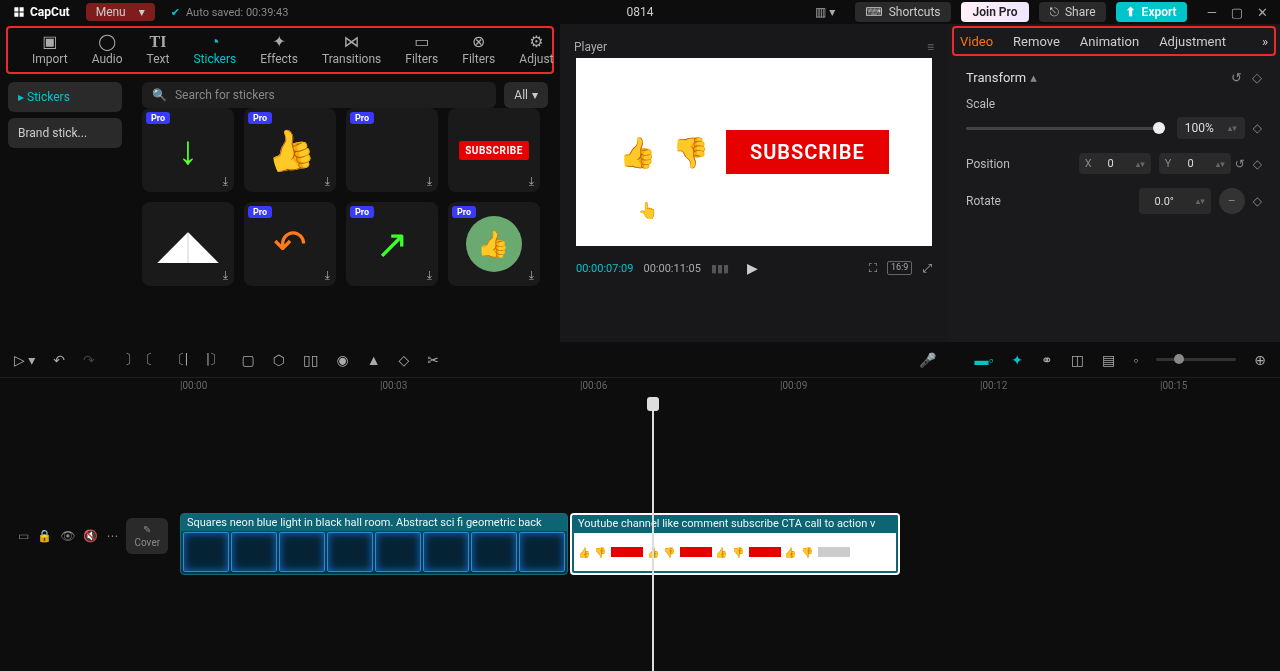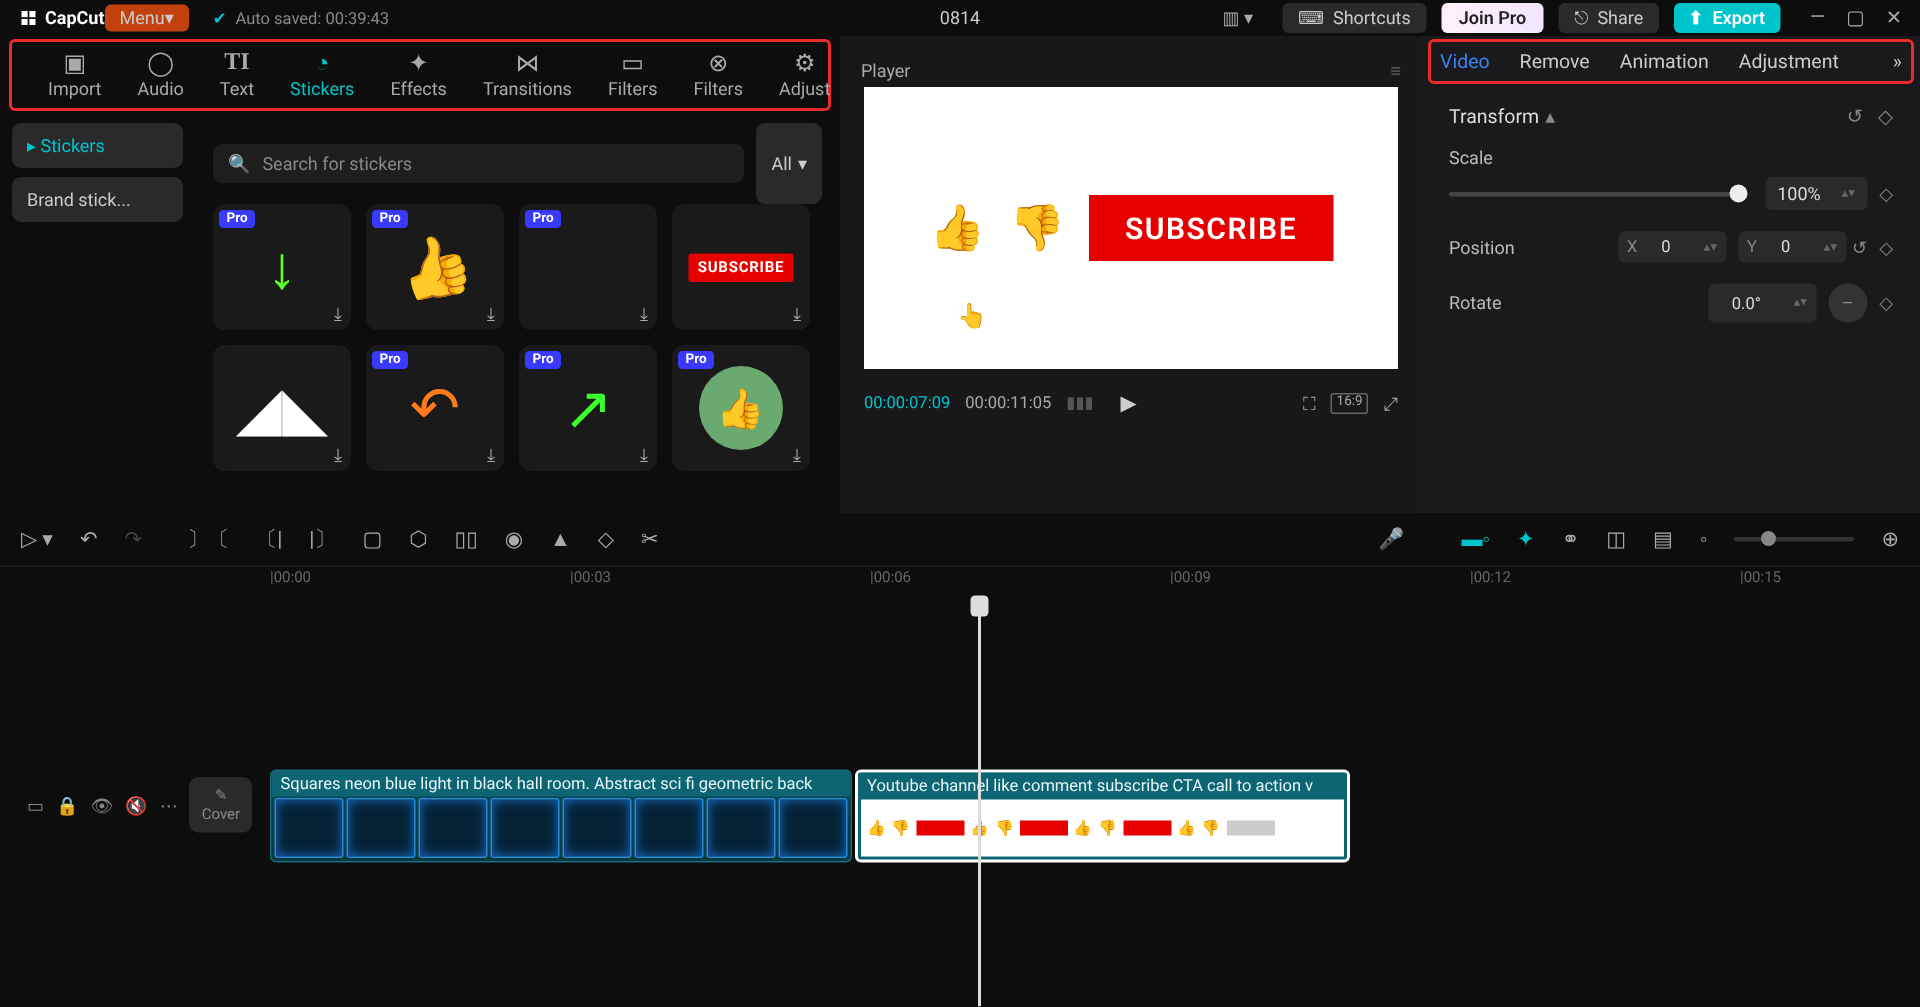--- a/index.html
+++ b/index.html
@@ -1,19 +1,19 @@
 <!DOCTYPE html>
 <html><head>
 <meta charset="utf-8">
 <style>
 *{box-sizing:border-box;margin:0;padding:0;font-family:-apple-system,BlinkMacSystemFont,"Segoe UI",Roboto,sans-serif;user-select:none}
 body{background:#0d0d0d;color:#ccc;width:1280px;height:671px;overflow:hidden;position:relative}
 .top-bar{height:24px;display:flex;align-items:center;padding:0 12px;background:#0d0d0d;font-size:12px}
 .logo{display:flex;align-items:center;gap:4px;color:#fff;font-weight:700}
-.menu-btn{background:#c2410c;border-radius:4px;padding:2px 10px;margin-left:0;color:#ccc;font-size:12px;display:flex;align-items:center;gap:0}
+.menu-btn{background:#7f1d1d;border-radius:4px;padding:2px 10px;margin-left:16px;color:#ccc;font-size:12px;display:flex;align-items:center;gap:13px}
 .auto-saved{margin-left:16px;color:#888;font-size:11px;display:flex;align-items:center;gap:6px}
 .auto-saved .check{color:#00c4cc}
 .proj-title{position:absolute;left:50%;transform:translateX(-50%);color:#ccc;font-size:12px}
 .top-right{margin-left:auto;display:flex;align-items:center;gap:10px}
 .ratio-btn,.shortcuts-btn,.share-btn,.export-btn{display:flex;align-items:center;gap:6px;padding:3px 10px;border-radius:4px;font-size:12px}
 .shortcuts-btn,.share-btn{background:#2a2a2a;color:#ccc}
 .join-pro-btn{background:linear-gradient(90deg,#fff0f8,#f0e6ff);color:#222;font-weight:600;padding:3px 12px;border-radius:4px;font-size:12px}
 .export-btn{background:#00c4cc;color:#fff;font-weight:600}
 .win-ctrl{display:flex;gap:14px;margin-left:10px;color:#aaa;font-size:13px}
 .main-row{display:flex;height:318px}
@@ -24,21 +24,21 @@
 .tab-item .ico{font-size:16px;line-height:1}
 .more-tabs{margin-left:auto;color:#aaa;font-size:16px;padding:0 6px}
 .left-body{display:flex;flex:1;overflow:hidden}
 .side-cats{width:130px;padding:8px;display:flex;flex-direction:column;gap:6px}
 .cat-pill{background:#2a2a2a;border-radius:6px;padding:8px 10px;font-size:12px;color:#ccc}
 .cat-pill.active{color:#00c4cc}
 .cat-pill.active::before{content:"▸ ";color:#00c4cc}
 .lib-area{flex:1;padding:8px 12px;display:flex;flex-direction:column}
 .search-row{display:flex;gap:8px;align-items:center}
 .search-box{flex:1;background:#1e1e1e;border-radius:6px;padding:6px 10px;font-size:12px;color:#888;display:flex;align-items:center;gap:8px}
-.all-btn{background:#2a2a2a;border-radius:6px;padding:20px 10px;font-size:12px;color:#ccc;display:flex;align-items:center;gap:4px}
+.all-btn{background:#2a2a2a;border-radius:6px;padding:6px 10px;font-size:12px;color:#ccc;display:flex;align-items:center;gap:4px}
 .section-title{font-size:13px;margin:12px 0 8px;color:#ccc}
 .sticker-grid{display:grid;grid-template-columns:repeat(4,92px);gap:10px}
 .sticker{width:92px;height:84px;background:#1a1a1a;border-radius:8px;position:relative;display:flex;align-items:center;justify-content:center}
 .pro-badge{position:absolute;top:4px;left:4px;background:#3a3aff;color:#fff;font-size:9px;font-weight:700;padding:1px 5px;border-radius:3px}
 .dl-icon{position:absolute;bottom:4px;right:6px;color:#aaa;font-size:12px}
 .sticker-content{font-size:40px}
 .subscribe-pill{background:#e60000;color:#fff;font-size:10px;font-weight:700;padding:4px 6px;border-radius:2px;letter-spacing:0.5px}
 .mid-panel{width:388px;background:#18181a;display:flex;flex-direction:column;position:relative}
 .player-hdr{height:30px;display:flex;align-items:flex-end;padding:0 14px;font-size:12px;color:#aaa}
 .player-hdr .menu-lines{margin-left:auto;color:#666}
@@ -48,21 +48,21 @@
 .sub-btn-lg{background:#e60000;color:#fff;font-size:20px;font-weight:600;padding:10px 24px;letter-spacing:1px}
 .hand-cursor{position:absolute;bottom:26px;left:62px;font-size:16px;color:#222}
 .player-ctrl{display:flex;align-items:center;padding:10px 16px;font-size:11px;color:#aaa;gap:10px}
 .time-cur{color:#00c4cc}
 .play-btn{color:#ccc;font-size:14px;margin-left:8px}
 .pl-right{margin-left:auto;display:flex;gap:10px;font-size:12px}
 .ar-box{border:1px solid #666;padding:0 3px;font-size:9px;border-radius:2px}
 .right-panel{width:332px;background:#1a1a1c;display:flex;flex-direction:column;position:relative}
 .prop-tabs{display:flex;border:2px solid #ec2a2a;border-radius:4px;margin:2px 4px 0 4px;height:30px;align-items:center;padding:0 6px;gap:20px;font-size:13px}
 .ptab{color:#ccc}
-.ptab.active{color:#3b82f6}
+.ptab.active{color:#f97316}
 .ptab-more{margin-left:auto}
 .sub-tabs{display:flex;gap:0;background:#2a2a2a;margin:10px 14px 0;border-radius:6px;overflow:hidden;font-size:12px}
 .stab{flex:1;padding:6px;text-align:center;color:#888}
 .stab.active{background:#3a3a3a;color:#eee}
 .section{padding:14px 18px 0}
 .sec-hdr{display:flex;align-items:center;font-size:13px;color:#ddd;margin-bottom:12px}
 .sec-hdr .sec-icons{margin-left:auto;display:flex;gap:10px;color:#888;font-size:13px}
 .prop-row{display:flex;align-items:center;font-size:12px;color:#bbb;margin-bottom:14px}
 .prop-label{width:60px}
 .slider{flex:1;height:3px;background:#444;border-radius:2px;position:relative;margin-right:12px}

